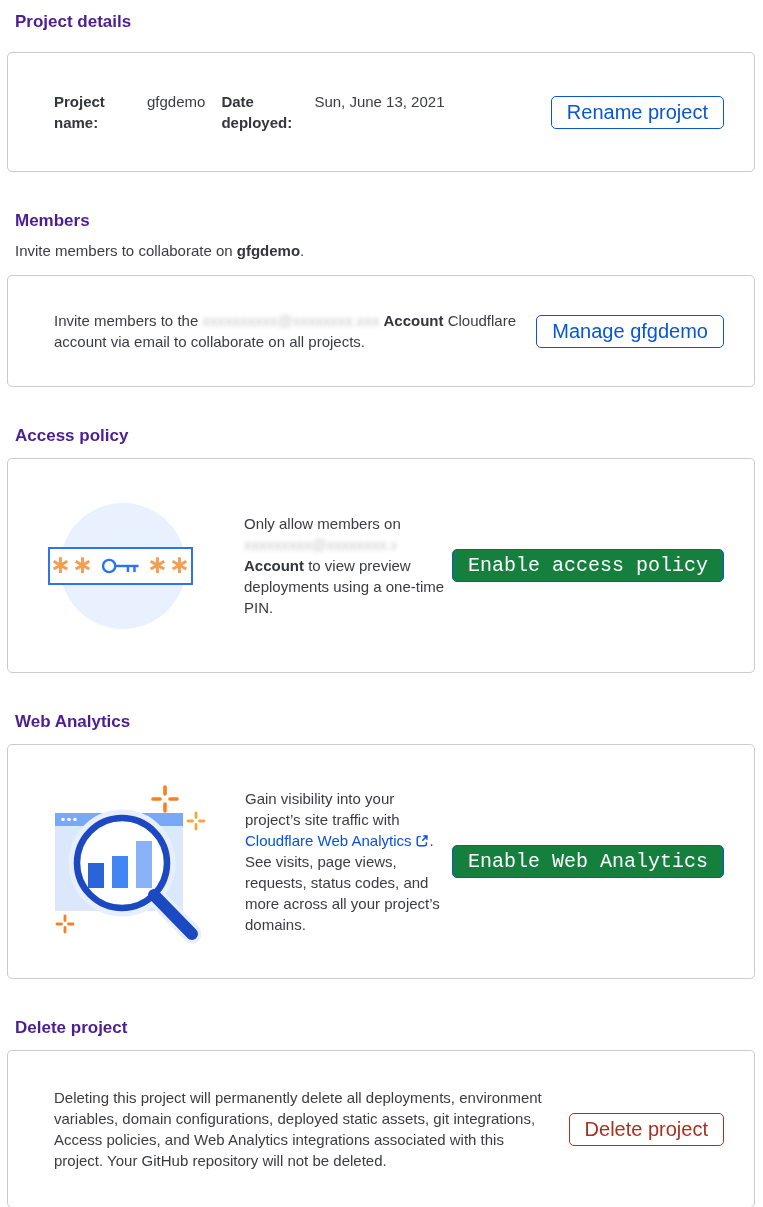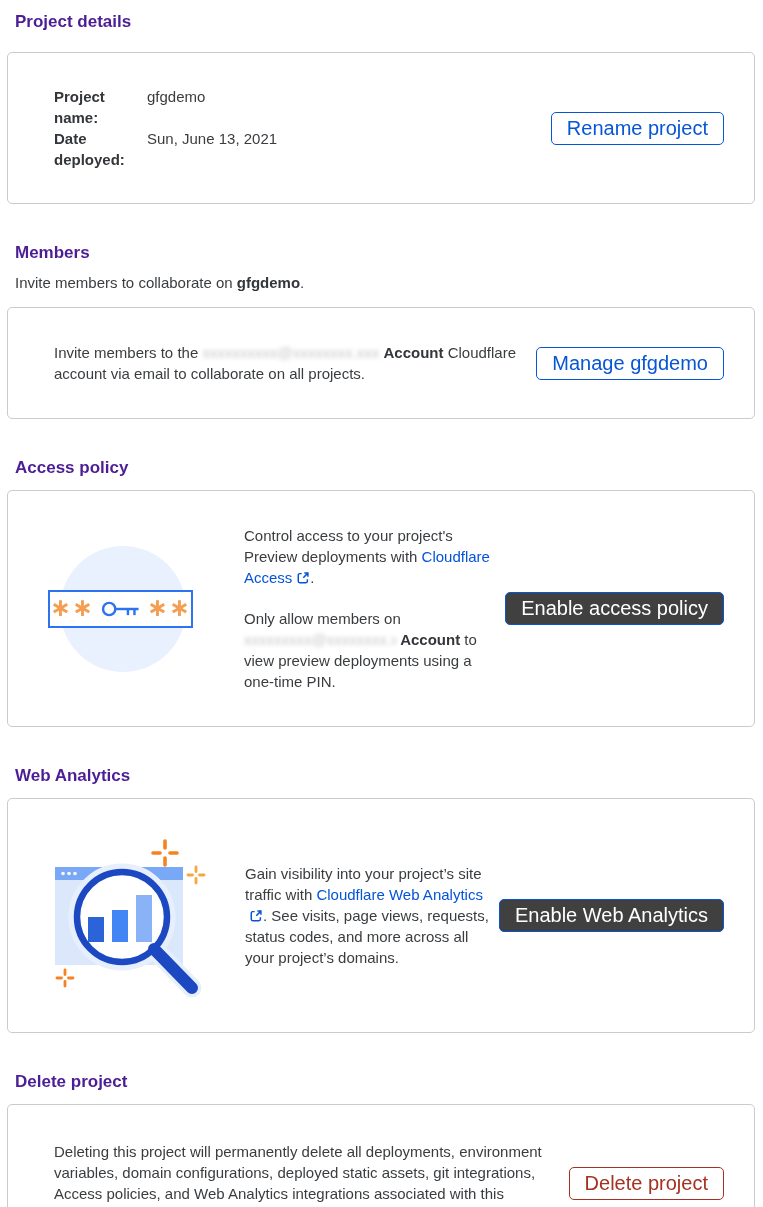--- a/index.html
+++ b/index.html
@@ -16,30 +16,30 @@
   }
   .section-desc { margin:9px 0 14px 15px; }
   .gap-after-card { margin-top:38px; }
   .card {
     background:#fff; border:1px solid #c9cbcd; border-radius:5px;
     margin:12px 8px 0 7px;
     display:flex; align-items:center;
   }
   .card-first { margin-top:20px; }
   b, strong { color:#33363a; }
-  .fields { display:flex; flex-direction:column; }
+  .fields { display:flex; flex-direction:row; gap:16px; }
   .field-row { display:flex; }
   .field-label { font-weight:700; width:93px; color:#33363a; }
   .btn {
     font-family:inherit; font-size:20px; line-height:17px;
     padding:7px 15px; border-radius:5px; cursor:pointer;
     background:#fff; border:1px solid #0656d6; color:#0656d6;
     white-space:nowrap;
   }
-  .btn-solid { background:#404040; color:#fff; border-color:#0656d6; }
+  .btn-solid { background:#15803d; color:#fff; border-color:#0656d6;font-family:Liberation Mono, monospace; }
   .btn-danger { border-color:#a53220; color:#a53220; }
   .btn-wrap { margin-left:auto; margin-right:30px; }
   a.link { color:#0553d8; text-decoration:none; }
   .ext-icon { display:inline-block; vertical-align:-2px; margin-left:4px; }
   .redacted {
     display:inline-block; vertical-align:bottom; overflow:hidden;
     color:#5a5d60; filter:blur(2px); opacity:0.35; white-space:nowrap;
   }
   
   .card-project  { padding:33px 0 33px 46px; min-height:120px; }
@@ -114,24 +114,20 @@
         <circle cx="10" cy="13" r="7.5" fill="none" stroke="#2d72ef" stroke-width="3"></circle>
         <line x1="17.5" y1="13" x2="46" y2="13" stroke="#2d72ef" stroke-width="3"></line>
         <line x1="33" y1="13" x2="33" y2="20.5" stroke="#2d72ef" stroke-width="3"></line>
         <line x1="41" y1="13" x2="41" y2="20.5" stroke="#2d72ef" stroke-width="3"></line>
       </svg>
       <span class="asterisks">∗∗</span>
     </div>
   </div>
   <div class="access-gap"></div>
   <div class="para-col">
-    <p><span>Control access to your project's Preview deployments with </span><a class="link" href="#"><span>Cloudflare Access</span><svg class="ext-icon" width="14" height="14" viewBox="0 0 16 16">
-         <path d="M6.5 3H4.2C3.3 3 2.6 3.7 2.6 4.6v7.2c0 .9.7 1.6 1.6 1.6h7.2c.9 0 1.6-.7 1.6-1.6V9.5" fill="none" stroke="#0553d8" stroke-width="1.7"></path>
-         <path d="M9.5 2.4h4.1v4.1M13.6 2.4L8.3 7.7" fill="none" stroke="#0553d8" stroke-width="1.7"></path>
-       </svg></a><span>.</span></p>
     <p><span>Only allow members on </span><span class="redacted" style="max-width:152px;">xxxxxxxxx@xxxxxxxx.xxx</span> <b>Account</b><span> to view preview deployments using a one-time PIN.</span></p>
   </div>
   <div class="btn-wrap">
     <button class="btn btn-solid">Enable access policy</button>
   </div>
 </div>
 
 <h2 class="section-heading gap-after-card">Web Analytics</h2>
 
 <div class="card card-webalytics">

